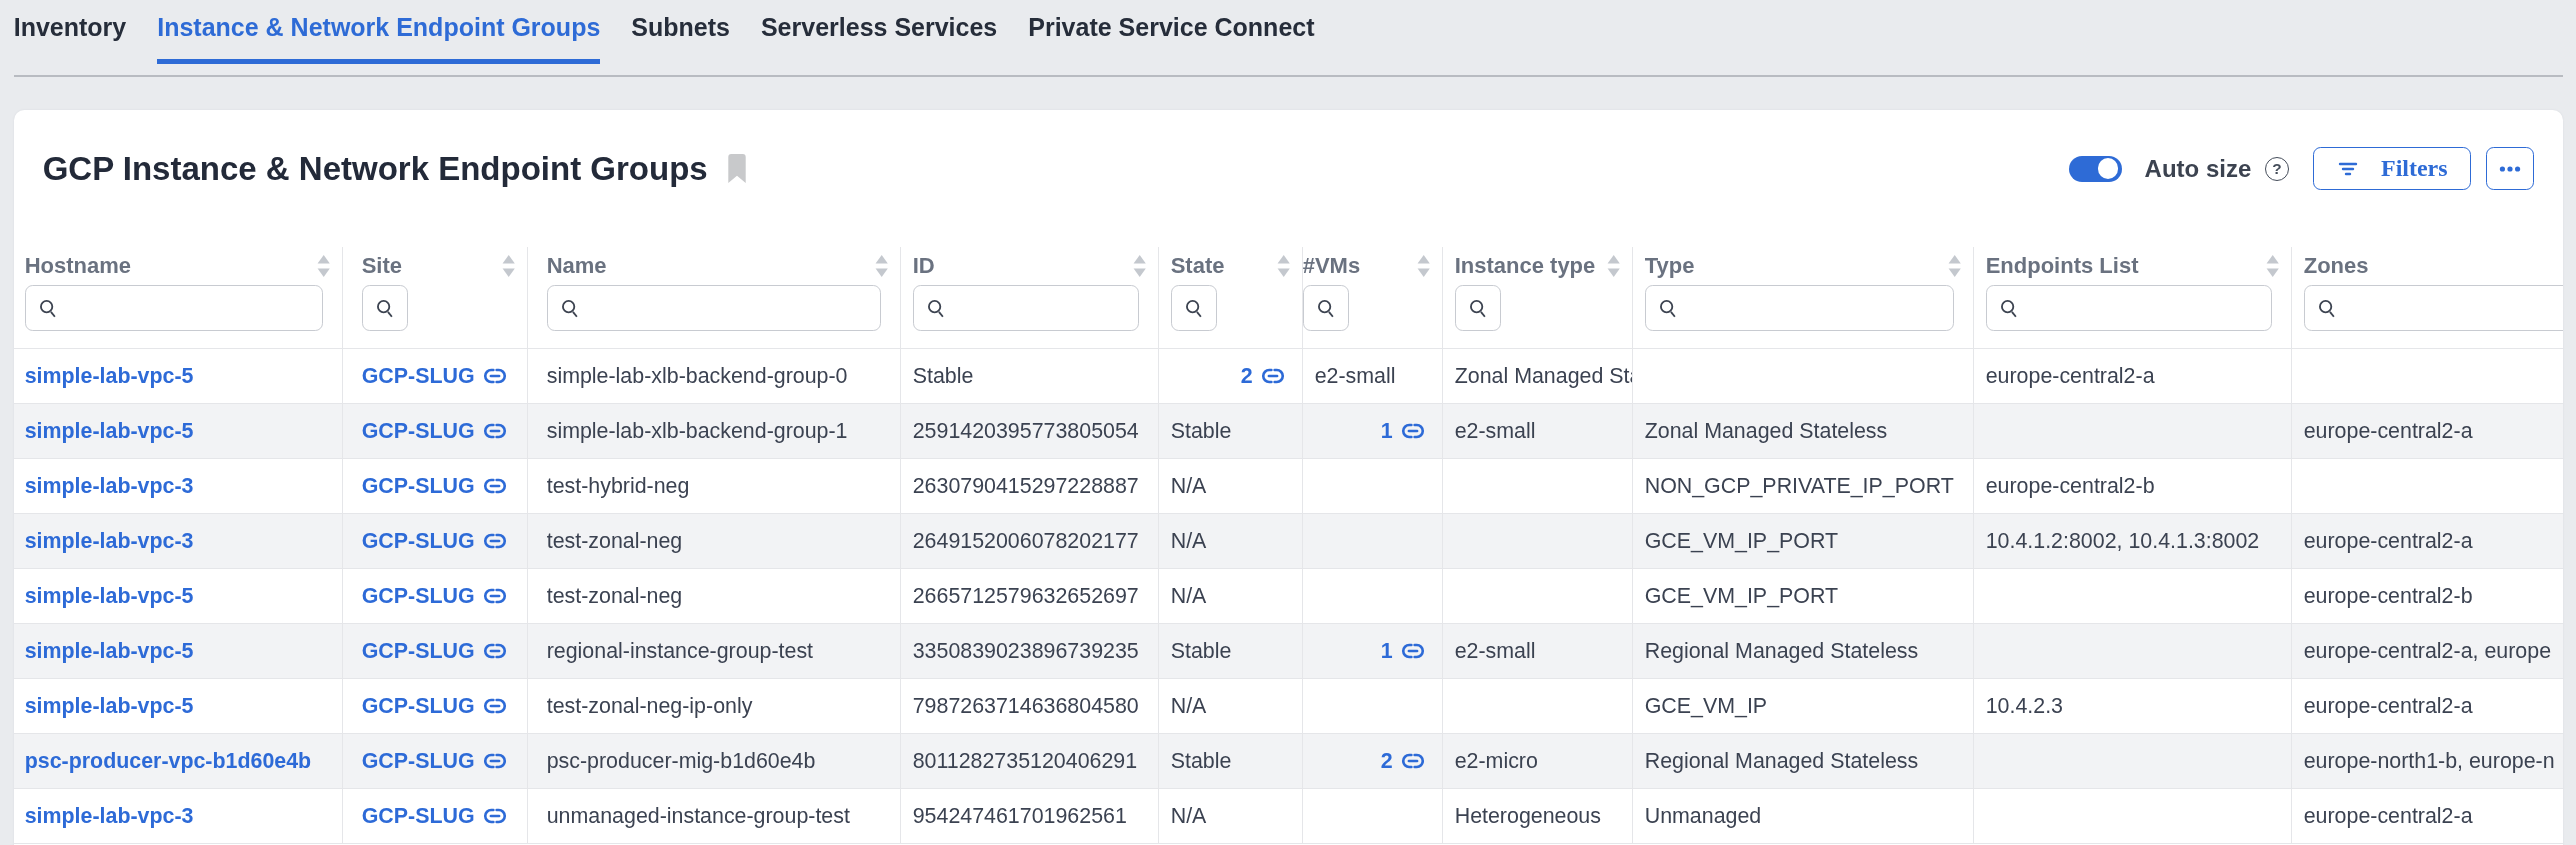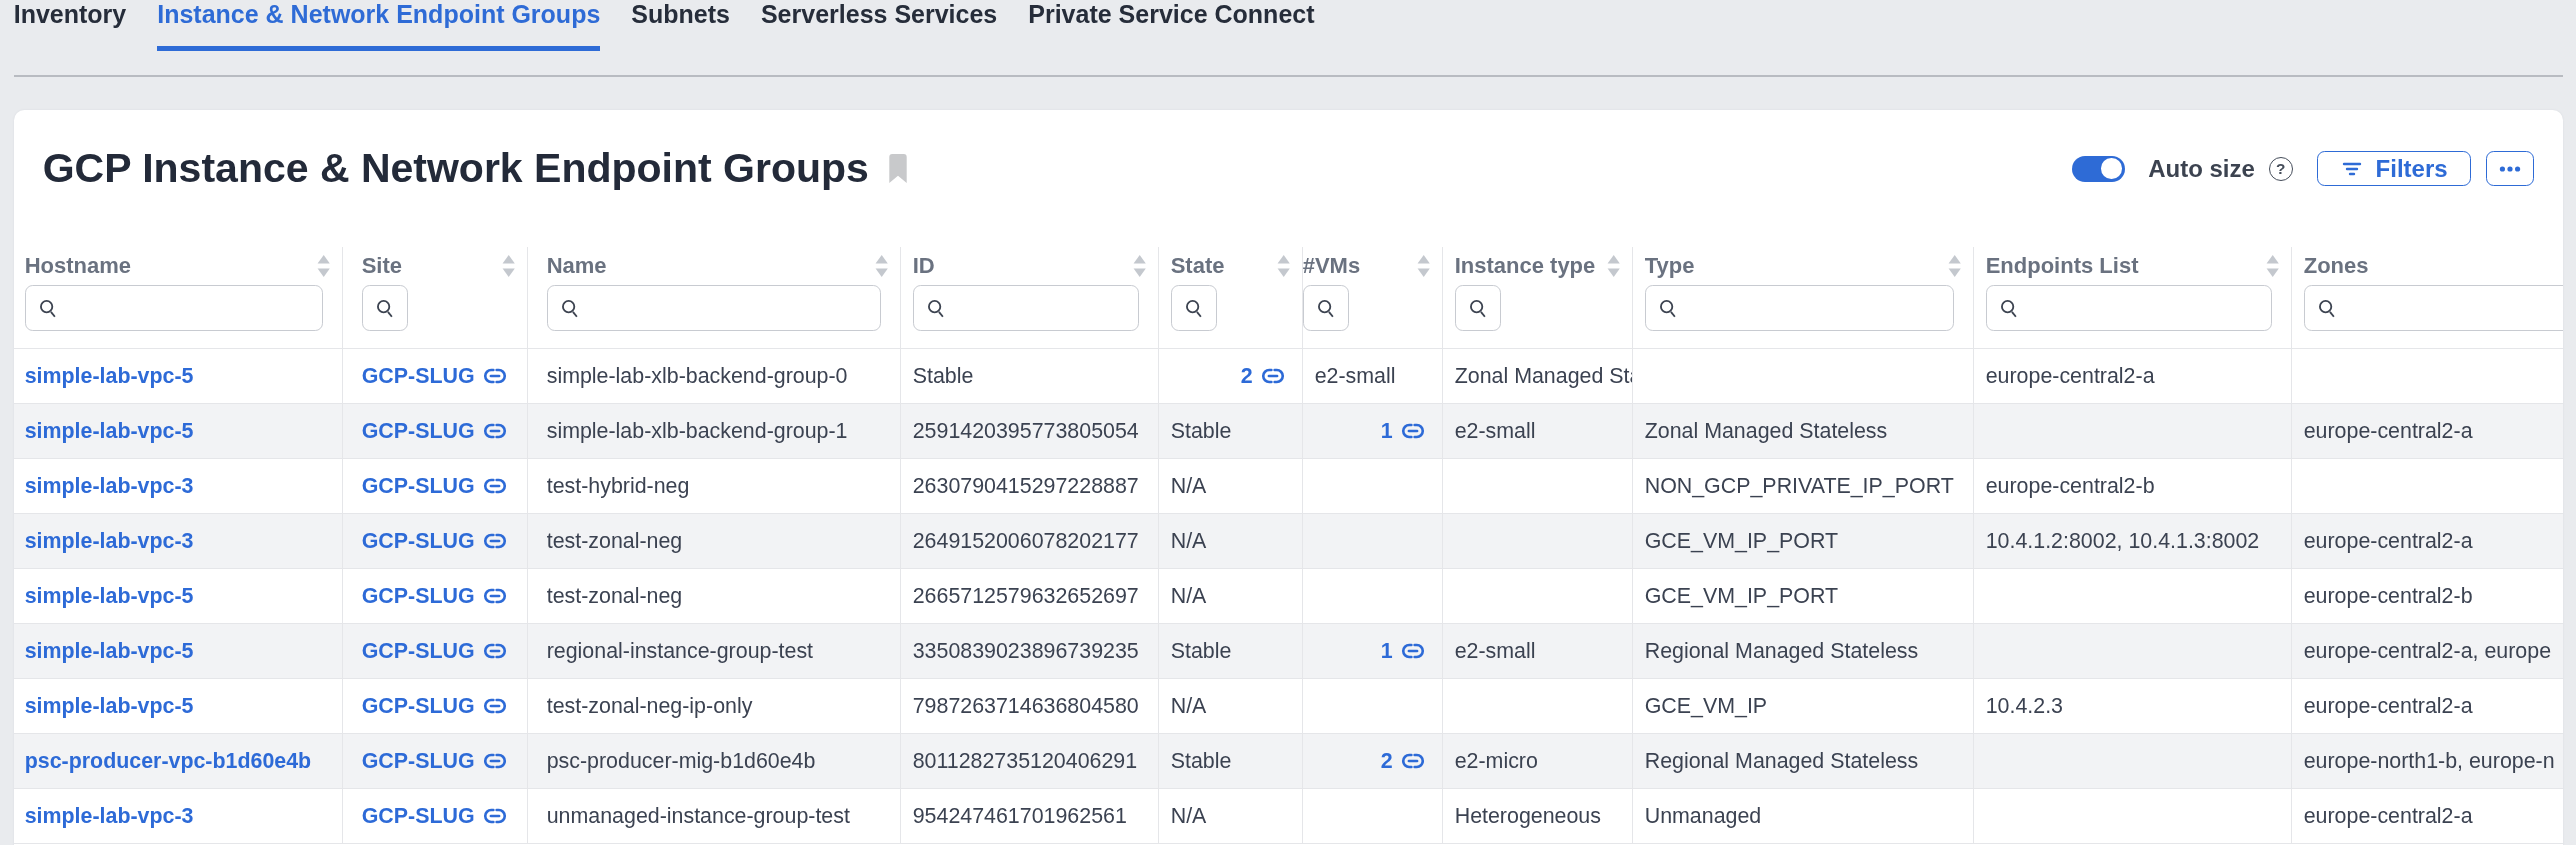--- a/index.html
+++ b/index.html
@@ -16,21 +16,21 @@
     padding-left: 13.7px;
     position: relative;
   }
   .tabbar::after {
     content: "";
     position: absolute;
     left: 13.7px; right: 13px; bottom: 0;
     height: 1.7px;
     background: #b8bbc1;
   }
-  .tabs { display: flex; gap: 31px; align-items: flex-start; height: 100%; }
+  .tabs { display: flex; gap: 31px; align-items: center; height: 100%; }
   .tab {
     position: relative;
     font-size: 25px;
     font-weight: 700;
     color: #262d3a;
     padding-bottom: 22px;
     cursor: pointer;
     white-space: nowrap;
   }
   .tab.active { color: #2e6bd6; }
@@ -54,21 +54,21 @@
   }
   .card-head {
     height: 45px;
     margin: 36px 29px 0 29px;
     display: flex;
     align-items: center;
     justify-content: space-between;
   }
   .title-wrap { display: flex; align-items: center; gap: 17px; }
   .page-title {
-    font-size: 41px;
+    font-size: 33px;
     font-weight: 700;
     color: #232a39;
     white-space: nowrap;
   }
   .bookmark { width: 24px; height: 29px; color: #c8c9cb; }
   .controls { display: flex; align-items: center; }
   .switch {
     width: 53px; height: 26px;
     background: #2e6bd6;
     border-radius: 13px;
@@ -95,31 +95,31 @@
     width: 24px; height: 24px;
     border: 1.7px solid #454d5a;
     border-radius: 50%;
     color: #454d5a;
     font-size: 15.4px;
     font-weight: 700;
     display: flex; align-items: center; justify-content: center;
     cursor: pointer;
   }
   .btn {
-    height: 35px;
+    height: 43px;
     border: 1.7px solid #2e6bd6;
     border-radius: 7.7px;
     background: #fff;
     color: #2e6bd6;
     display: flex; align-items: center; justify-content: center;
-    gap: 12px;
+    gap: 21px;
     font-size: 24px;
     font-weight: 700;
     cursor: pointer;
-    font-family: Liberation Sans, sans-serif;
+    font-family: Liberation Serif, serif;
   }
   .btn-filters { margin-left: 24px; padding: 0 22px; }
   .btn-more { margin-left: 15.4px; width: 48px; }
   .btn svg { flex: none; }
 
   
   .tablewrap { margin-top: 56px; }
   .grid-row {
     display: grid;
     grid-template-columns: 329px 185px 373px 258px 144px 140px 190px 341px 318px 359px;

